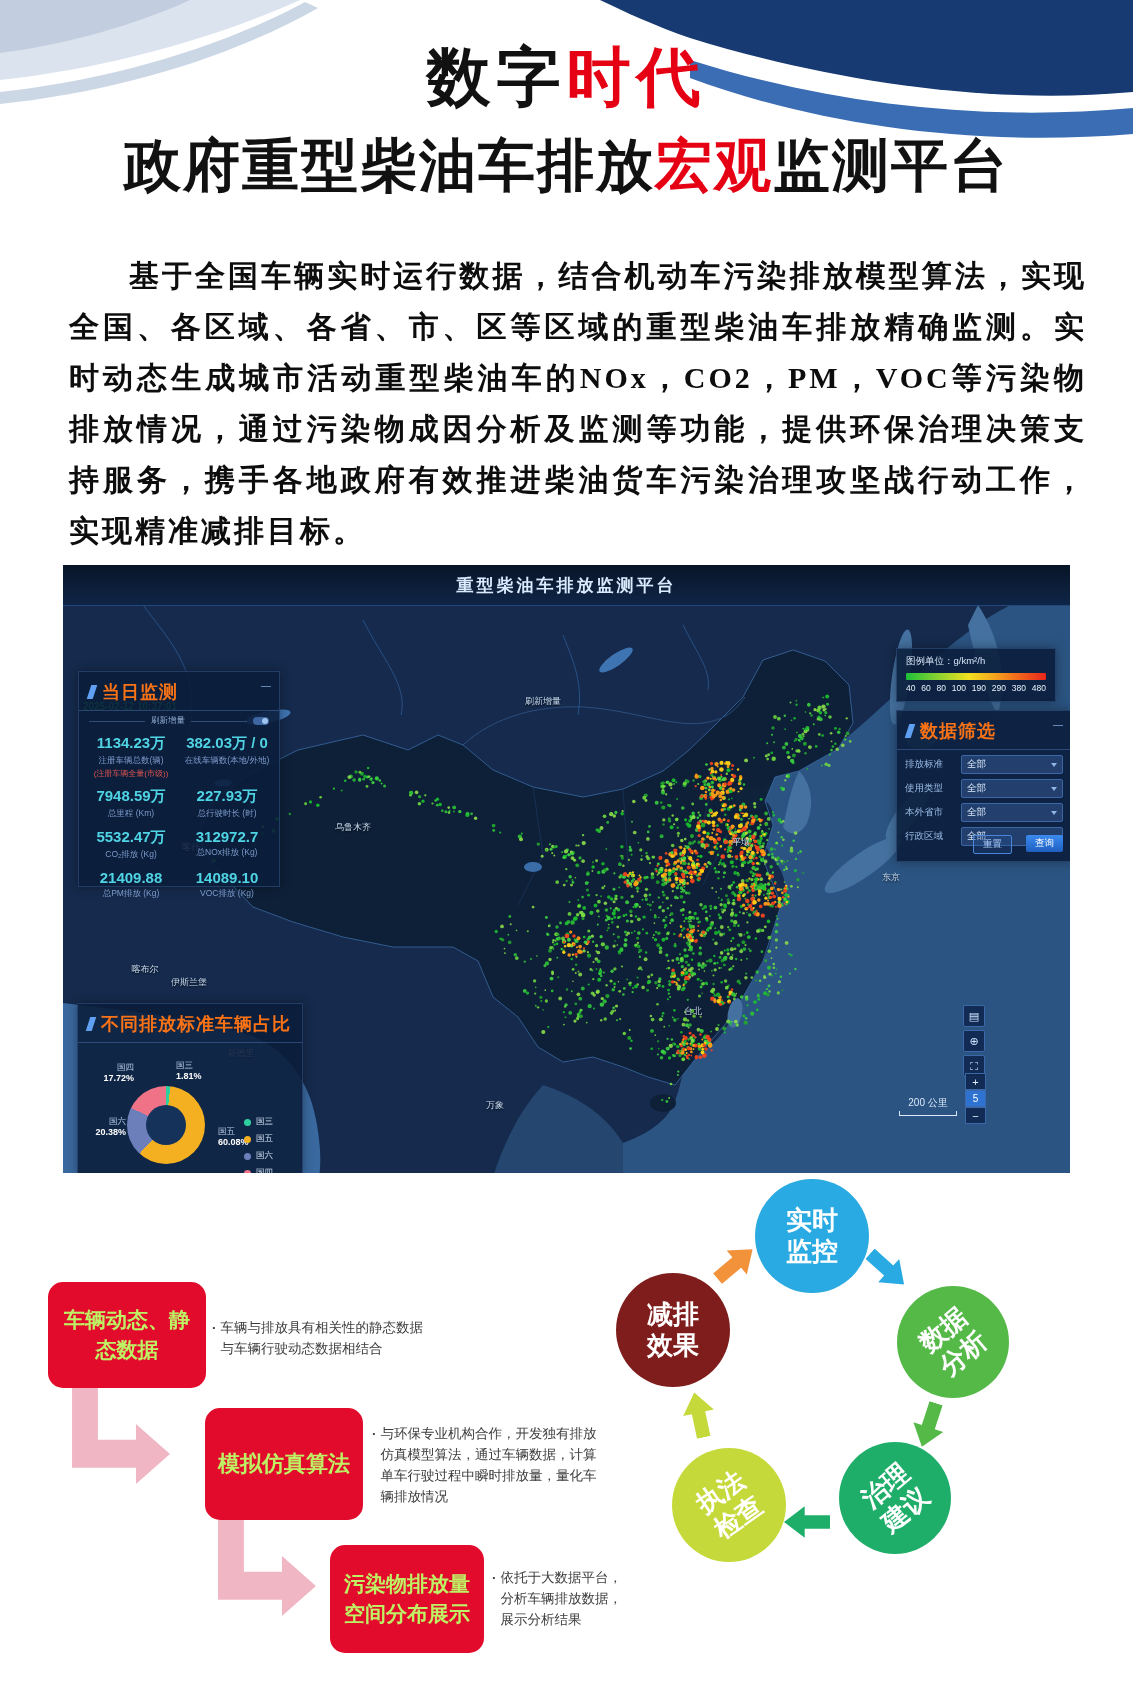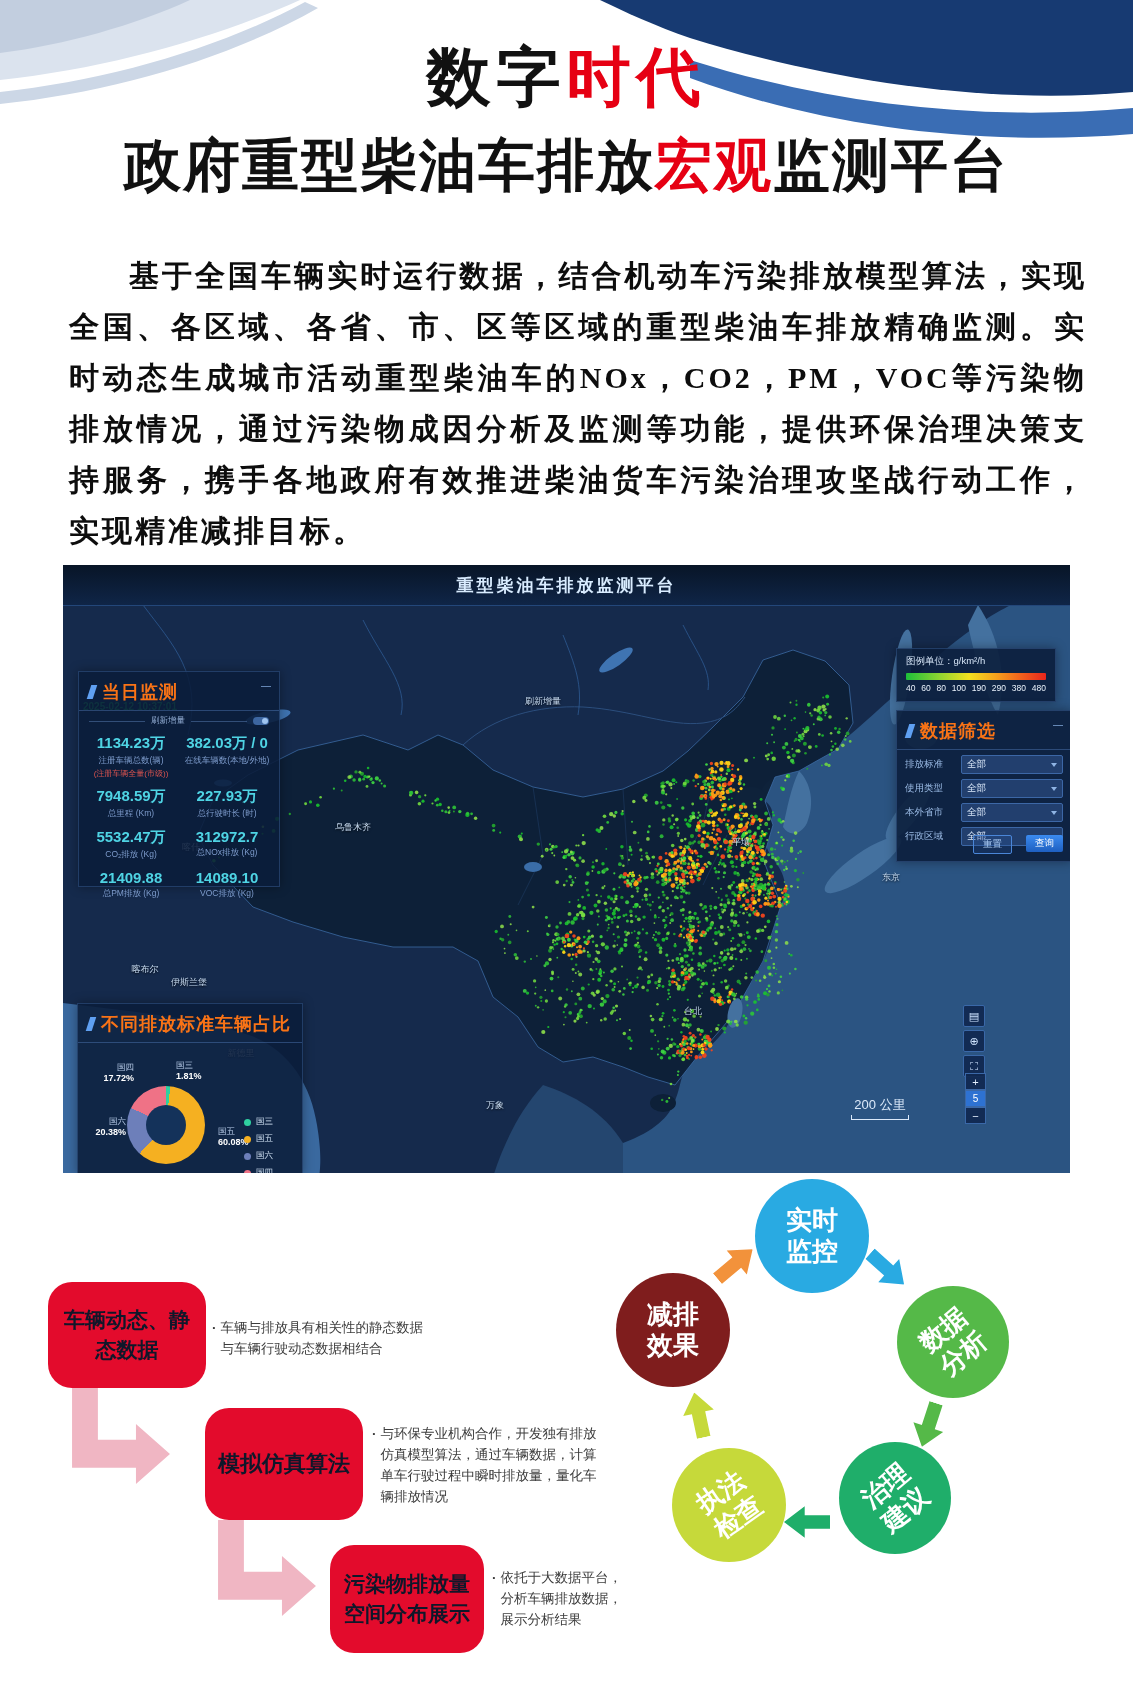--- a/index.html
+++ b/index.html
@@ -82,24 +82,24 @@
   .map-labels span{position:absolute;transform:translate(-50%,-50%);font-size:9px;color:#c8dcf2;
       text-shadow:0 1px 2px rgba(0,0,0,0.8);white-space:nowrap;}
   .map-tools{position:absolute;left:900px;top:440px;display:flex;flex-direction:column;gap:3px;}
   .tool{width:20px;height:20px;background:rgba(16,40,80,0.92);border:1px solid #3a68a8;border-radius:2px;
       color:#cfe4ff;font-size:11px;display:flex;align-items:center;justify-content:center;cursor:pointer;}
   .zoomw{position:absolute;left:902px;top:508px;display:flex;flex-direction:column;}
   .zoomw .zb{width:19px;height:15px;background:rgba(16,40,80,0.92);border:1px solid #3a68a8;
       color:#e6f1ff;font-size:11px;display:flex;align-items:center;justify-content:center;cursor:pointer;}
   .zoomw .zl{width:19px;height:15px;background:#2e72d2;border:1px solid #3a68a8;color:#fff;
       font-size:10px;display:flex;align-items:center;justify-content:center;}
-  .scalebar{position:absolute;left:788px;top:531px;font-size:13px;color:#dbe9fa;text-align:center;width:58px;}
+  .scalebar{position:absolute;left:836px;top:531px;font-size:10px;color:#dbe9fa;text-align:center;width:58px;}
   .scalebar .sline{height:4px;border-bottom:1px solid #dbe9fa;border-left:1px solid #dbe9fa;border-right:1px solid #dbe9fa;margin-top:1px;}
   
-  .rbox{position:absolute;background:#e30b2c;border-radius:24px;color:#0f172a;font-weight:bold;
+  .rbox{position:absolute;background:#e30b2c;border-radius:15px;color:#bef264;font-weight:bold;
       display:flex;align-items:center;justify-content:center;text-align:center;line-height:1.45;}
   .rb1{left:48px;top:1282px;width:158px;height:106px;font-size:21px;padding:0 10px;box-sizing:border-box;}
   .rb2{left:205px;top:1408px;width:158px;height:112px;font-size:22px;padding:0 6px;box-sizing:border-box;}
   .rb3{left:330px;top:1545px;width:154px;height:108px;font-size:21px;padding:0 8px;box-sizing:border-box;}
   .larrow{position:absolute;width:110px;height:96px;background:#f0b6c3;
       clip-path:polygon(5.5% 0,29% 0,29% 54%,63.6% 54%,63.6% 37.5%,94.5% 68.7%,63.6% 100%,63.6% 83%,5.5% 83%);}
   .la1{left:66px;top:1388px;}
   .la2{left:212px;top:1520px;}
   .bullet{position:absolute;display:flex;gap:4px;font-size:13.5px;line-height:1.55;color:#3c3c3c;}
   .bullet .mk{font-weight:bold;}

